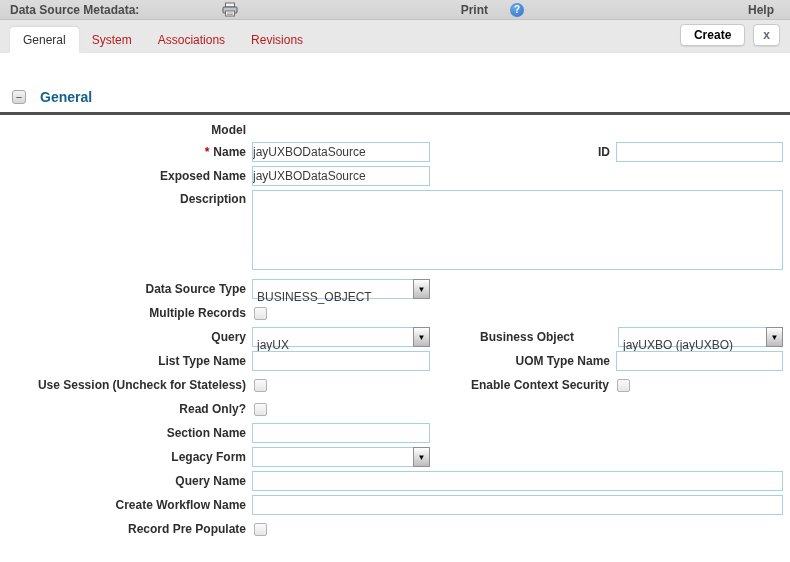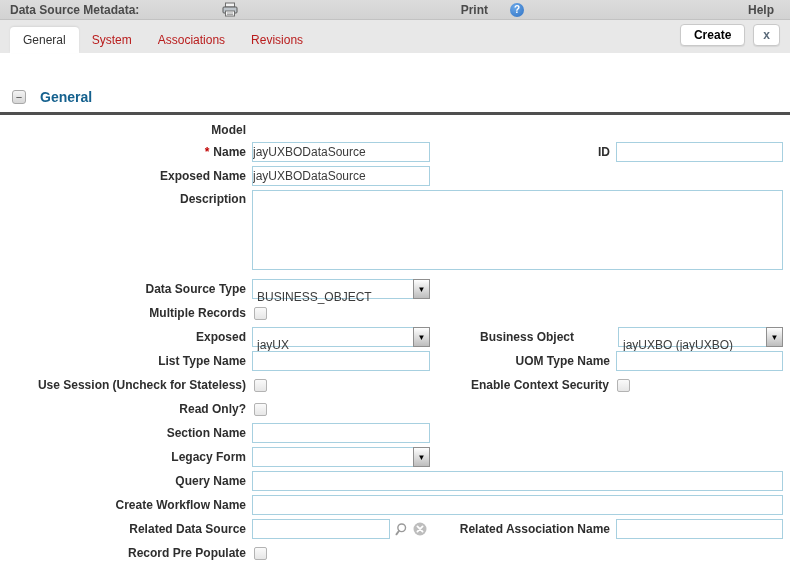--- a/index.html
+++ b/index.html
@@ -132,21 +132,21 @@
       <span class="arrow">▼</span>
     </span>
   </div>
 
   <div class="row">
     <span class="lbl">Multiple Records</span>
     <input type="checkbox" style="">
   </div>
 
   <div class="row">
-    <span class="lbl">Exposed</span>
+    <span class="lbl">Query</span>
     <span class="sel w-std">
       <span class="val">jayUX</span>
       <span class="arrow">▼</span>
     </span>
     <span class="right-group">
       <span class="lbl2">Business Object</span>
       <span class="sel w-bo">
         <span class="val">jayUXBO (jayUXBO)</span>
         <span class="arrow">▼</span>
       </span>
@@ -192,39 +192,19 @@
   <div class="row">
     <span class="lbl">Query Name</span>
     <input type="text" class="w-wide" value="" style="">
   </div>
 
   <div class="row">
     <span class="lbl">Create Workflow Name</span>
     <input type="text" class="w-wide" value="" style="">
   </div>
 
-  <div class="row">
-    <span class="lbl">Related Data Source</span>
-    <input type="text" class="w-rds" value="" style="">
-    <span class="icon-btn">
-      <svg width="15" height="15" viewBox="0 0 16 16">
-        <circle cx="8.2" cy="6.2" r="4.1" fill="none" stroke="#9a9a9a" stroke-width="1.5"></circle>
-        <line x1="5.2" y1="9.6" x2="2.6" y2="13.2" stroke="#9a9a9a" stroke-width="2" stroke-linecap="round"></line>
-      </svg>
-    </span>
-    <span class="icon-btn">
-      <svg width="14" height="14" viewBox="0 0 14 14">
-        <circle cx="7" cy="7" r="6.5" fill="#bdbdbd"></circle>
-        <path d="M4.4 4.4 L9.6 9.6 M9.6 4.4 L4.4 9.6" stroke="#fff" stroke-width="1.8" stroke-linecap="round"></path>
-      </svg>
-    </span>
-    <span class="right-group">
-      <span class="lbl2">Related Association Name</span>
-      <input type="text" class="w-right" value="" style="">
-    </span>
-  </div>
 
   <div class="row">
     <span class="lbl">Record Pre Populate</span>
     <input type="checkbox" style="">
   </div>
 
 </div>
 
 </body></html>

